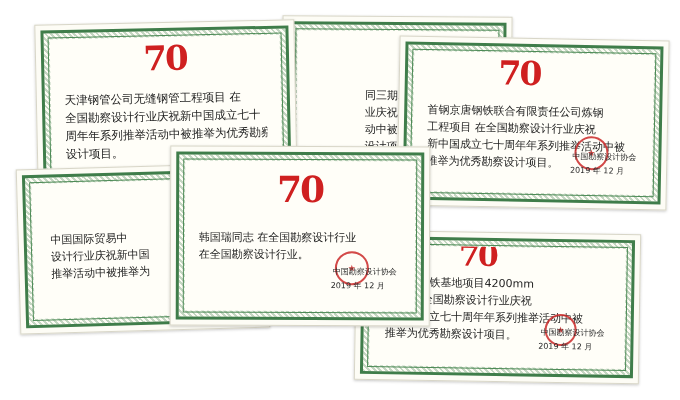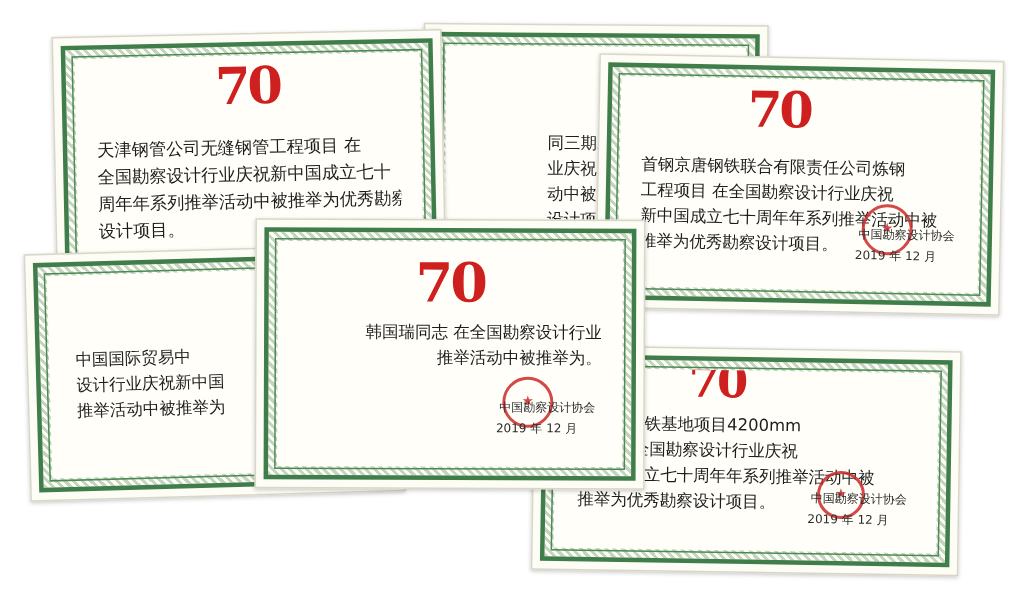--- a/index.html
+++ b/index.html
@@ -174,23 +174,23 @@
         <div>推举活动中被推举为</div>
       </div>
     </div>
   </div>
 
   <div class="cert" id="cert-5">
     <div class="frame-outer"></div>
     <div class="frame-inner"></div>
     <div class="paper">
       <div class="emblem" style="top:10px;font-size:36px;">70</div>
-      <div class="body-text t-13" style="top:52px;text-align:right;">
+      <div class="body-text t-13" style="top:68px;">
         <div>韩国瑞同志  在全国勘察设计行业</div>
-        <div>推举活动中被推举为。</div>
+        <div>在全国勘察设计行业。</div>
       </div>
       <div class="seal" style="right:46px;bottom:26px;width:34px;height:34px;">
         <div class="seal-star">★</div>
       </div>
       <div class="org small" style="right:18px;bottom:34px;">中国勘察设计协会</div>
       <div class="date small" style="right:30px;bottom:20px;">2019 年 12 月</div>
     </div>
   </div>
 
   <div class="cert" id="cert-6">

